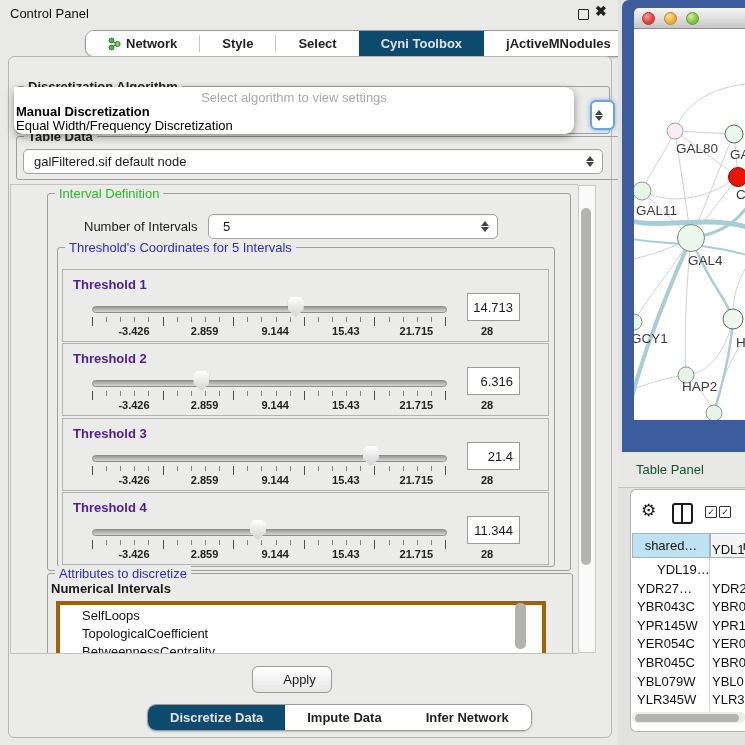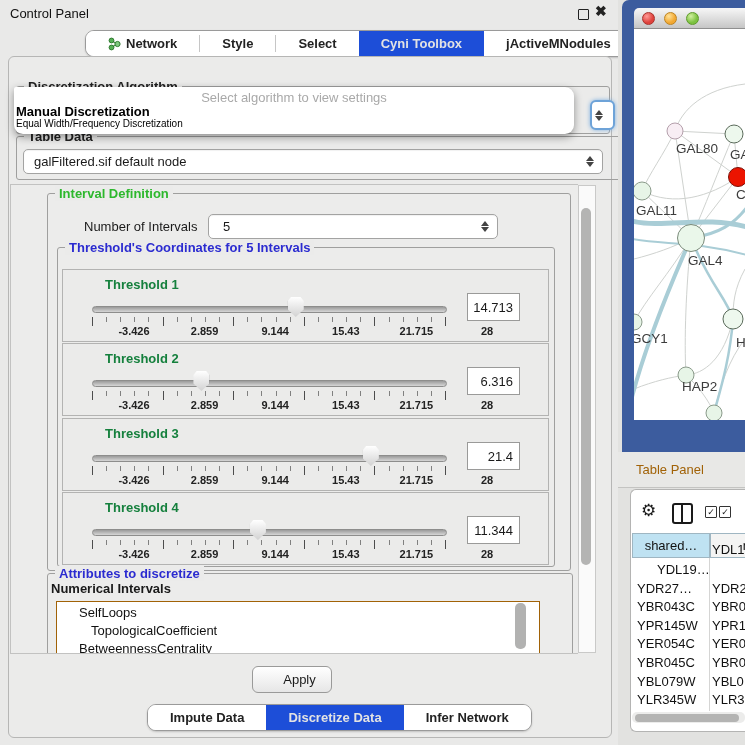--- a/index.html
+++ b/index.html
@@ -9,53 +9,53 @@
   
   .win-title{left:10px;top:6px;font-size:13px;color:#111;}
   .float-btn{left:578px;top:9px;width:9px;height:9px;border:1.6px solid #222;border-radius:1px;}
   .close-btn{left:595px;top:3px;font-size:14px;font-weight:bold;color:#222;}
   .tabbar{display:flex;align-items:stretch;background:#fff;border:1px solid #9a9a9a;border-radius:9px;
           overflow:hidden;height:25px;box-shadow:0 1px 2px rgba(0,0,0,.18);}
   .top-tabbar{left:85px;top:30px;}
   .bottom-tabbar{left:147px;top:704px;}
   .tab{display:flex;align-items:center;gap:5px;padding:0 22px;font-size:13px;font-weight:bold;color:#222;
        background:#fff;white-space:nowrap;}
-  .tab.sel{background:#1d4ed8;color:#e3e3e3;}
+  .tab.sel{background:#0c4a6e;color:#e3e3e3;}
   .tab-div{width:1px;background:#c6c6c6;margin:4px 0;}
   .content-panel{left:8px;top:56px;width:602px;height:680px;background:#ebebea;border:1px solid #b6b6b5;border-radius:6px;}
   
   .groupbox{border:1px solid #9f9f9e;border-radius:3px;background:transparent;}
-  .gb-title{position:absolute;top:-8px;left:7px;background:#ebebea;padding:0 4px;font-size:13px;white-space:nowrap;font-weight:bold;}
+  .gb-title{position:absolute;top:-8px;left:7px;background:#ebebea;padding:0 4px;font-size:13px;white-space:nowrap;}
   .gb-title.bold{font-weight:bold;color:#222;}
   .gb-title.green{color:#2db82d;}
   .gb-title.blue{color:#2b2bd0;}
   
   .combo{background:#ffffff;border:1px solid #a3a3a2;border-radius:5px;font-size:13px;display:flex;
          align-items:center;box-shadow:inset 0 1px 1px rgba(0,0,0,.06);}
   .combo .val{flex:1;padding-left:10px;white-space:nowrap;overflow:hidden;}
   .spinner{width:9px;margin-right:8px;display:flex;flex-direction:column;align-items:center;gap:1px;}
   .spinner i{width:0;height:0;border-left:4px solid transparent;border-right:4px solid transparent;}
   .spinner .up{border-bottom:5px solid #444;}
   .spinner .dn{border-top:5px solid #444;}
   .focus-combo{left:590px;top:100px;width:21px;height:26px;background:#fff;border:2px solid #6ea3d8;
                border-radius:6px;box-shadow:0 0 4px #7fb0e0;display:flex;align-items:center;justify-content:center;}
   
   .popup{left:14px;top:87px;width:560px;height:47px;background:#fff;border-radius:2px 9px 9px 9px;
          box-shadow:0 3px 8px rgba(0,0,0,.4);z-index:30;}
   .popup .ph{position:absolute;left:0;top:3px;width:100%;text-align:center;font-size:13px;color:#a9a9a9;}
   .popup .opt1{position:absolute;left:2px;top:17px;font-size:13px;font-weight:bold;color:#000;}
-  .popup .opt2{position:absolute;left:2px;top:31px;font-size:10px;color:#000;}
+  .popup .opt2{position:absolute;left:2px;top:31px;font-size:13px;color:#000;}
   
   .viewport{left:10px;top:184px;width:567px;height:468px;background:#ececeb;border:1px solid #c2c2c1;
             border-right:none;overflow:hidden;}
   .vscroll-track{left:578px;top:185px;width:16px;height:466px;background:#fafafa;border:1px solid #c9c9c8;}
   .vscroll-thumb{left:581px;top:208px;width:10px;height:357px;background:#b4b4b3;border-radius:5px;}
   
   .thr-panel{position:absolute;left:51px;width:485px;height:71px;background:#ebebea;border:1px solid #b3b3b2;}
-  .thr-label{position:absolute;left:10px;top:7px;font-size:13px;font-weight:bold;color:#15803d;margin-left:32px;}
+  .thr-label{position:absolute;left:10px;top:7px;font-size:13px;font-weight:bold;color:#4c1d95;}
   .thr-track{position:absolute;left:29px;top:36px;width:353px;height:5px;border:1px solid #8d8d8c;border-radius:4px;
              background:linear-gradient(#9a9a9a,#d6d6d6);}
   .thr-thumb{position:absolute;top:27px;width:16px;height:20px;
              background:linear-gradient(#ffffff,#d2d2d2);
              clip-path:polygon(50% 100%,0 62%,0 20%,20% 0,80% 0,100% 20%,100% 62%);
              filter:drop-shadow(0 0 1px #777);}
   .ticks-minor{position:absolute;left:29px;top:47px;width:354px;height:5px;
      background:repeating-linear-gradient(to right,#808080 0 1px,transparent 1px 14.12px);}
   .ticks-major{position:absolute;left:29px;top:47px;width:354px;height:9px;
      background:repeating-linear-gradient(to right,#4d4d4d 0 1px,transparent 1px 70.52px);}
@@ -72,21 +72,21 @@
   .net-frame{left:622px;top:0;width:123px;height:452px;background:#3c5c9e;border-radius:7px 0 0 0;}
   .net-titlebar{left:634px;top:8px;width:111px;height:20px;background:linear-gradient(#f7f7f7,#c6c6c6);
                 border-radius:5px 0 0 0;border-bottom:1px solid #8f8f8f;display:flex;align-items:center;padding-left:8px;gap:9px;}
   .light{width:11px;height:11px;border-radius:50%;}
   .light.red{background:radial-gradient(circle at 35% 30%,#ff9a96,#df423c 60%);border:1px solid #a8322c;}
   .light.yellow{background:radial-gradient(circle at 35% 30%,#ffe39a,#f2a832 60%);border:1px solid #bd8422;}
   .light.green{background:radial-gradient(circle at 35% 30%,#d2f0a0,#7cc240 60%);border:1px solid #5d9a2a;}
   .net-canvas{left:634px;top:29px;width:111px;height:391px;background:#fff;overflow:hidden;}
   
   .tp-header{left:618px;top:452px;width:127px;height:35px;background:#e8e8e6;border-bottom:1px solid #c4c4c2;}
-  .tp-title{left:636px;top:462px;font-size:13px;color:#a16207;}
+  .tp-title{left:636px;top:462px;font-size:13px;color:#14532d;}
   .tp-container{left:630px;top:489px;width:115px;height:241px;background:#fff;border:1px solid #b4b4b3;border-radius:6px 0 0 6px;border-right:none;}
   .gear{left:641px;top:500px;font-size:17px;color:#1a1a1a;}
   .col-icon{left:672px;top:503px;width:17px;height:17px;border:2px solid #1a1a1a;border-radius:3px;}
   .col-icon:after{content:"";position:absolute;left:7px;top:0;width:2px;height:17px;background:#1a1a1a;}
   .cb{width:10px;height:10px;border:1.4px solid #333;border-radius:1px;font-size:9px;line-height:10px;text-align:center;color:#222;}
   .cb-group{left:705px;top:506px;display:flex;gap:2px;}
   .tbl-head{position:absolute;top:533px;height:25px;box-sizing:border-box;border:1px solid #9fb6c2;
             display:flex;align-items:center;justify-content:center;font-size:13px;color:#111;overflow:hidden;}
   .tbl-cell{position:absolute;font-size:13px;color:#111;white-space:nowrap;}
   .col-divider{left:709px;top:558px;width:1px;height:153px;background:#d5d5d4;}
@@ -245,38 +245,38 @@
             <span style="left: 100%;">28</span>
           </div>
       <div class="thr-value">11.344</div>
     </div>
   </div>
 
     <div class="abs groupbox" style="left:36px;top:388px;width:524px;height:90px;">
       <span class="gb-title blue">Attributes to discretize</span>
     </div>
     <div class="abs" style="left:40px;top:396px;font-size:13px;font-weight:bold;">Numerical Intervals</div>
-    <div class="abs" style="left:45px;top:416px;width:482px;height:52px;background:#fff;border:1px solid #a16207;overflow:hidden;" id="attr-list">
+    <div class="abs" style="left:45px;top:416px;width:482px;height:52px;background:#fff;border:4px solid #a16207;overflow:hidden;" id="attr-list">
         <div class="attr-item" style="top: 3px;">SelfLoops</div>
-        <div class="attr-item" style="top: 21px; margin-left: 12px;">TopologicalCoefficient</div>
+        <div class="attr-item" style="top: 21px;">TopologicalCoefficient</div>
         <div class="attr-item" style="top: 39px;">BetweennessCentrality</div>
       </div>
     <div class="abs" style="left:504px;top:418px;width:11px;height:46px;background:#b2b2b1;border-radius:5px;"></div>
   </div>
 
   <div class="abs vscroll-track"></div>
   <div class="abs vscroll-thumb"></div>
 
   <div class="abs btn" style="left:252px;top:666px;width:63px;height:25px;">Apply</div>
   <div class="abs tabbar bottom-tabbar" id="bottom-tabs">
-      <div class="tab">
-        <span>Impute Data</span>
-      </div>
       <div class="tab sel">
         <span>Discretize Data</span>
+      </div>
+      <div class="tab">
+        <span>Impute Data</span>
       </div>
       <div class="tab">
         <span>Infer Network</span>
       </div>
     </div>
 
   <div class="abs right-bg"></div>
 
   <div class="abs net-frame"></div>
   <div class="abs net-titlebar">

